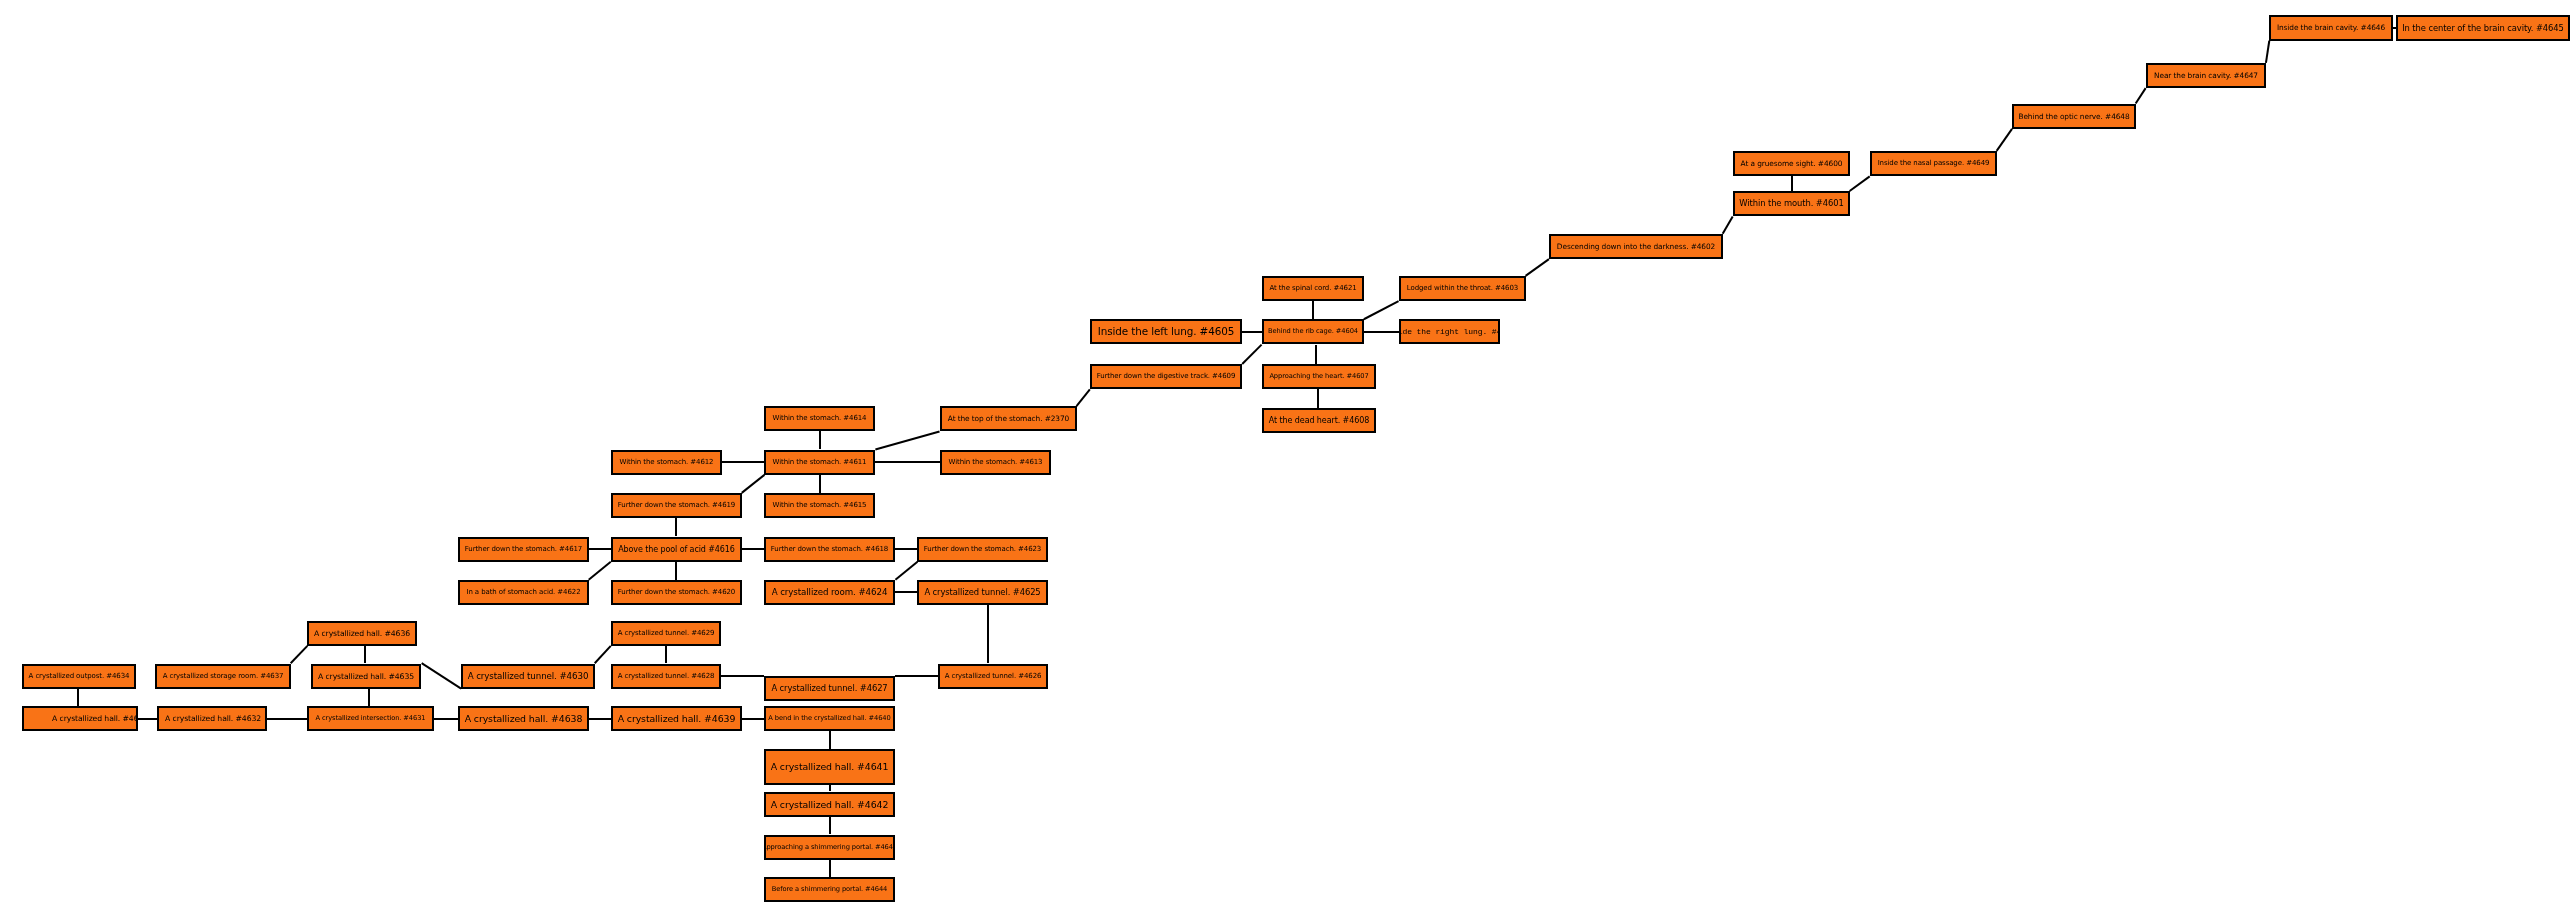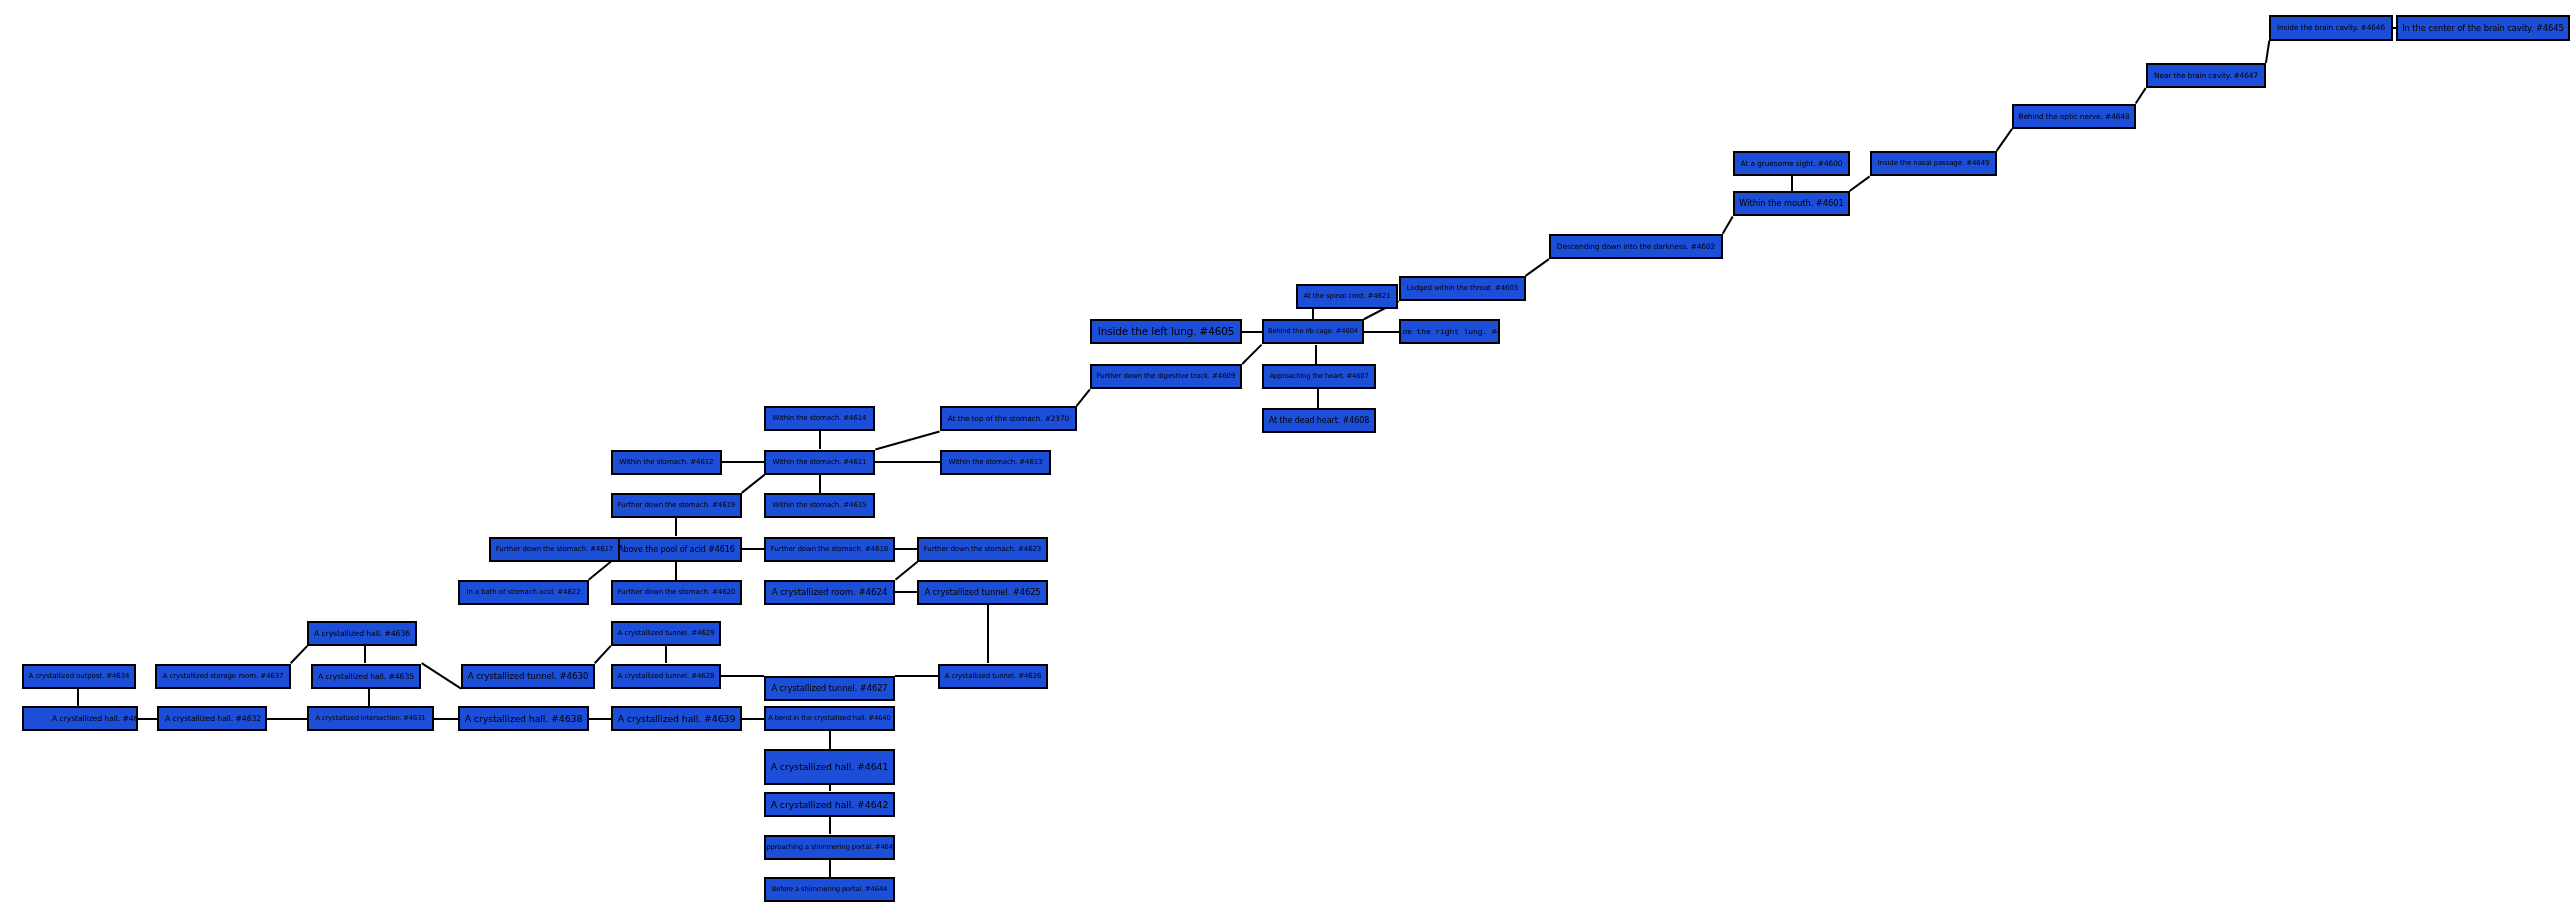--- a/index.html
+++ b/index.html
@@ -33,21 +33,21 @@
     fill: none;
     shape-rendering: crispEdges;
   }
   .edge-line.diag {
     shape-rendering: auto;
   }
   .node-box {
     position: absolute;
     box-sizing: border-box;
     border: 2px solid #000000;
-    background: #1d4ed8;
+    background: #f97316;
     display: flex;
     align-items: center;
     justify-content: center;
     color: #000000;
     font-size: 14px;
     line-height: 1;
     white-space: nowrap;
     letter-spacing: -0.1px;
     overflow: hidden;
   }
@@ -132,21 +132,21 @@
       </div>
       <div class="node-box" style="left: 1733px; top: 191px; width: 117px; height: 25.4px;">
         <span class="node-label" style="font-size: 8.4px;">Within the mouth. #4601</span>
       </div>
       <div class="node-box" style="left: 1549px; top: 234px; width: 174px; height: 25.4px;">
         <span class="node-label" style="font-size: 7.4px;">Descending down into the darkness. #4602</span>
       </div>
       <div class="node-box" style="left: 1399px; top: 276px; width: 127px; height: 25.4px;">
         <span class="node-label" style="font-size: 7px;">Lodged within the throat. #4603</span>
       </div>
-      <div class="node-box" style="left: 1262px; top: 284px; width: 102px; height: 25.4px; margin-left: 34px;">
+      <div class="node-box" style="left: 1262px; top: 276px; width: 102px; height: 25.4px;">
         <span class="node-label" style="font-size: 7px;">At the spinal cord. #4621</span>
       </div>
       <div class="node-box" style="left: 1262px; top: 319px; width: 102px; height: 25.4px;">
         <span class="node-label" style="font-size: 6.7px;">Behind the rib cage. #4604</span>
       </div>
       <div class="node-box" style="left: 1090px; top: 319px; width: 152px; height: 25.4px;">
         <span class="node-label" style="font-size: 10.4px;">Inside the left lung. #4605</span>
       </div>
       <div class="node-box" style="left: 1399px; top: 319px; width: 101px; height: 25.4px; font-family: Liberation Mono, monospace;">
         <span class="node-label" style="font-size: 8px;">Inside the right lung. #4606</span>
@@ -177,21 +177,21 @@
       </div>
       <div class="node-box" style="left: 764px; top: 493px; width: 111px; height: 25.4px;">
         <span class="node-label" style="font-size: 7px;">Within the stomach. #4615</span>
       </div>
       <div class="node-box" style="left: 611px; top: 493px; width: 131px; height: 25.4px;">
         <span class="node-label" style="font-size: 7px;">Further down the stomach. #4619</span>
       </div>
       <div class="node-box" style="left: 611px; top: 537px; width: 131px; height: 25.4px;">
         <span class="node-label" style="font-size: 8px;">Above the pool of acid #4616</span>
       </div>
-      <div class="node-box" style="left: 458px; top: 537px; width: 131px; height: 25.4px; margin-left: 31px;">
+      <div class="node-box" style="left: 458px; top: 537px; width: 131px; height: 25.4px;">
         <span class="node-label" style="font-size: 7px;">Further down the stomach. #4617</span>
       </div>
       <div class="node-box" style="left: 764px; top: 537px; width: 131px; height: 25.4px;">
         <span class="node-label" style="font-size: 7px;">Further down the stomach. #4618</span>
       </div>
       <div class="node-box" style="left: 917px; top: 537px; width: 131px; height: 25.4px;">
         <span class="node-label" style="font-size: 7px;">Further down the stomach. #4623</span>
       </div>
       <div class="node-box" style="left: 458px; top: 580px; width: 131px; height: 25.4px; justify-content: center;">
         <span class="node-label" style="font-size: 7px;">In a bath of stomach acid. #4622</span>

